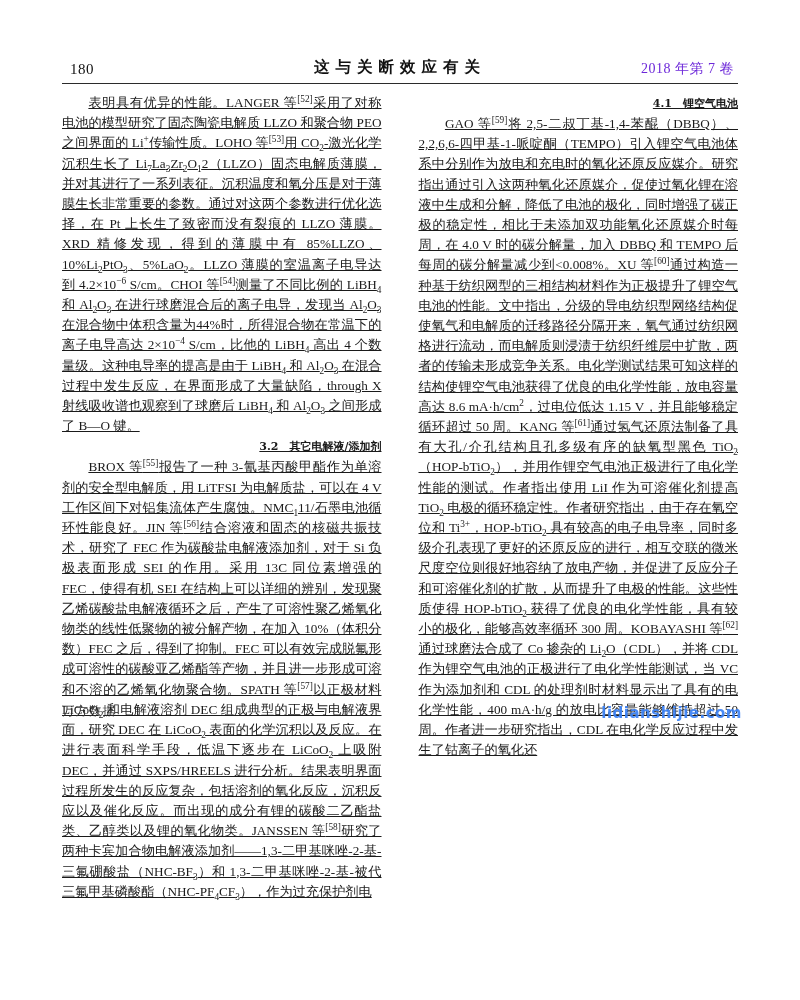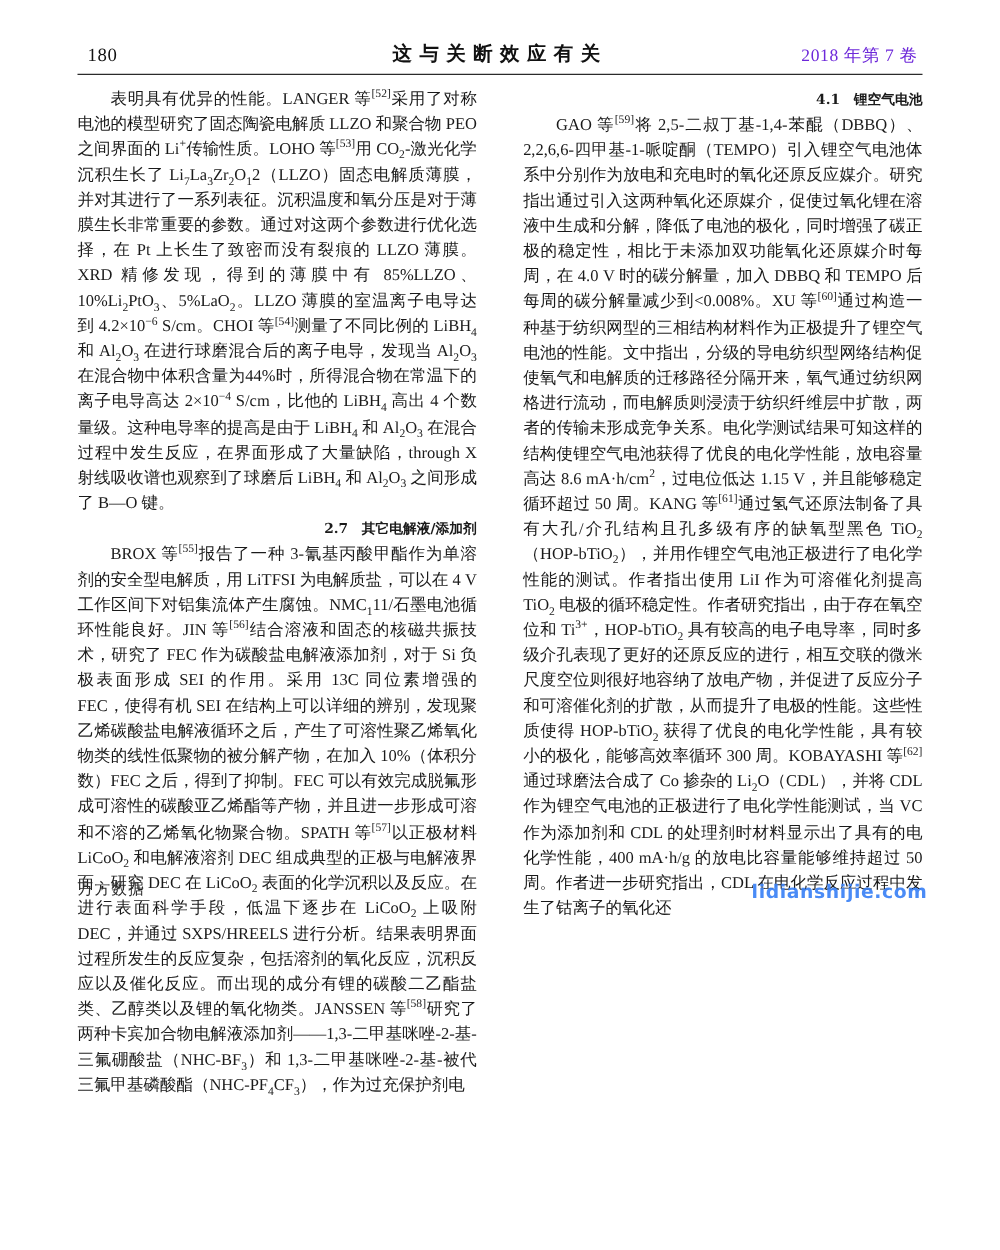--- a/index.html
+++ b/index.html
@@ -15,21 +15,21 @@
     position: relative;
     overflow: hidden;
   }
   .page {
     position: absolute;
     left: 0;
     top: 0;
     width: 800px;
     height: 748px;
     box-sizing: border-box;
-    padding: 20px 62px 30px 62px;
+    padding: 44px 62px 30px 62px;
   }
   
   .runhead {
     position: relative;
     height: 34px;
     display: flex;
     align-items: flex-end;
     justify-content: space-between;
     font-size: 14.5px;
     letter-spacing: 0.5px;
@@ -59,20 +59,21 @@
   .rule {
     border-bottom: 1px solid #2b2b2b;
     margin-top: 5px;
     margin-bottom: 9px;
   }
   
   .columns {
     display: flex;
     gap: 37px;
     height: 812px;
+    text-decoration: underline;
   }
   .col {
     width: 325px;
     font-size: 13.2px;
     line-height: 20.2px;
     text-align: justify;
     text-justify: inter-ideograph;
     letter-spacing: 0px;
   }
   .col p {
@@ -137,21 +138,21 @@
     <div class="folio">180</div>
     <div class="journal">这与关断效应有关</div>
     <div class="issue">2018 年第 7 卷</div>
   </div>
   <div class="rule"></div>
 
   <div class="columns">
 
     <div class="col">
       <p class="indent">表明具有优异的性能。LANGER 等<sup>[52]</sup>采用了对称电池的模型研究了固态陶瓷电解质 LLZO 和聚合物 PEO 之间界面的 Li<sup>+</sup>传输性质。LOHO 等<sup>[53]</sup>用 CO<sub>2</sub>-激光化学沉积生长了 Li<sub>7</sub>La<sub>3</sub>Zr<sub>2</sub>O<sub>1</sub>2（LLZO）固态电解质薄膜，并对其进行了一系列表征。沉积温度和氧分压是对于薄膜生长非常重要的参数。通过对这两个参数进行优化选择，在 Pt 上长生了致密而没有裂痕的 LLZO 薄膜。XRD 精修发现，得到的薄膜中有 85%LLZO、10%Li<sub>2</sub>PtO<sub>3</sub>、5%LaO<sub>2</sub>。LLZO 薄膜的室温离子电导达到 4.2×10<sup>−6</sup> S/cm。CHOI 等<sup>[54]</sup>测量了不同比例的 LiBH<sub>4</sub> 和 Al<sub>2</sub>O<sub>3</sub> 在进行球磨混合后的离子电导，发现当 Al<sub>2</sub>O<sub>3</sub> 在混合物中体积含量为44%时，所得混合物在常温下的离子电导高达 2×10<sup>−4</sup> S/cm，比他的 LiBH<sub>4</sub> 高出 4 个数量级。这种电导率的提高是由于 LiBH<sub>4</sub> 和 Al<sub>2</sub>O<sub>3</sub> 在混合过程中发生反应，在界面形成了大量缺陷，through X 射线吸收谱也观察到了球磨后 LiBH<sub>4</sub> 和 Al<sub>2</sub>O<sub>3</sub> 之间形成了 B—O 键。</p>
-      <p class="sec-head">2.7　其它电解液/添加剂</p>
+      <p class="sec-head">3.2　其它电解液/添加剂</p>
       <p class="indent">BROX 等<sup>[55]</sup>报告了一种 3-氰基丙酸甲酯作为单溶剂的安全型电解质，用 LiTFSI 为电解质盐，可以在 4 V 工作区间下对铝集流体产生腐蚀。NMC<sub>1</sub>11/石墨电池循环性能良好。JIN 等<sup>[56]</sup>结合溶液和固态的核磁共振技术，研究了 FEC 作为碳酸盐电解液添加剂，对于 Si 负极表面形成 SEI 的作用。采用 13C 同位素增强的 FEC，使得有机 SEI 在结构上可以详细的辨别，发现聚乙烯碳酸盐电解液循环之后，产生了可溶性聚乙烯氧化物类的线性低聚物的被分解产物，在加入 10%（体积分数）FEC 之后，得到了抑制。FEC 可以有效完成脱氟形成可溶性的碳酸亚乙烯酯等产物，并且进一步形成可溶和不溶的乙烯氧化物聚合物。SPATH 等<sup>[57]</sup>以正极材料 LiCoO<sub>2</sub> 和电解液溶剂 DEC 组成典型的正极与电解液界面，研究 DEC 在 LiCoO<sub>2</sub> 表面的化学沉积以及反应。在进行表面科学手段，低温下逐步在 LiCoO<sub>2</sub> 上吸附 DEC，并通过 SXPS/HREELS 进行分析。结果表明界面过程所发生的反应复杂，包括溶剂的氧化反应，沉积反应以及催化反应。而出现的成分有锂的碳酸二乙酯盐类、乙醇类以及锂的氧化物类。JANSSEN 等<sup>[58]</sup>研究了两种卡宾加合物电解液添加剂——1,3-二甲基咪唑-2-基-三氟硼酸盐（NHC-BF<sub>3</sub>）和 1,3-二甲基咪唑-2-基-被代三氟甲基磷酸酯（NHC-PF<sub>4</sub>CF<sub>3</sub>），作为过充保护剂电</p>
     </div>
 
     <div class="col">
       <p class="sec-head">4.1　锂空气电池</p>
       <p class="indent">GAO 等<sup>[59]</sup>将 2,5-二叔丁基-1,4-苯醌（DBBQ）、2,2,6,6-四甲基-1-哌啶酮（TEMPO）引入锂空气电池体系中分别作为放电和充电时的氧化还原反应媒介。研究指出通过引入这两种氧化还原媒介，促使过氧化锂在溶液中生成和分解，降低了电池的极化，同时增强了碳正极的稳定性，相比于未添加双功能氧化还原媒介时每周，在 4.0 V 时的碳分解量，加入 DBBQ 和 TEMPO 后每周的碳分解量减少到&lt;0.008%。XU 等<sup>[60]</sup>通过构造一种基于纺织网型的三相结构材料作为正极提升了锂空气电池的性能。文中指出，分级的导电纺织型网络结构促使氧气和电解质的迁移路径分隔开来，氧气通过纺织网格进行流动，而电解质则浸渍于纺织纤维层中扩散，两者的传输未形成竞争关系。电化学测试结果可知这样的结构使锂空气电池获得了优良的电化学性能，放电容量高达 8.6 mA·h/cm<sup>2</sup>，过电位低达 1.15 V，并且能够稳定循环超过 50 周。KANG 等<sup>[61]</sup>通过氢气还原法制备了具有大孔/介孔结构且孔多级有序的缺氧型黑色 TiO<sub>2</sub>（HOP-bTiO<sub>2</sub>），并用作锂空气电池正极进行了电化学性能的测试。作者指出使用 LiI 作为可溶催化剂提高 TiO<sub>2</sub> 电极的循环稳定性。作者研究指出，由于存在氧空位和 Ti<sup>3+</sup>，HOP-bTiO<sub>2</sub> 具有较高的电子电导率，同时多级介孔表现了更好的还原反应的进行，相互交联的微米尺度空位则很好地容纳了放电产物，并促进了反应分子和可溶催化剂的扩散，从而提升了电极的性能。这些性质使得 HOP-bTiO<sub>2</sub> 获得了优良的电化学性能，具有较小的极化，能够高效率循环 300 周。KOBAYASHI 等<sup>[62]</sup>通过球磨法合成了 Co 掺杂的 Li<sub>2</sub>O（CDL），并将 CDL 作为锂空气电池的正极进行了电化学性能测试，当 VC 作为添加剂和 CDL 的处理剂时材料显示出了具有的电化学性能，400 mA·h/g 的放电比容量能够维持超过 50 周。作者进一步研究指出，CDL 在电化学反应过程中发生了钴离子的氧化还</p>
     </div>
 
   </div>
 

